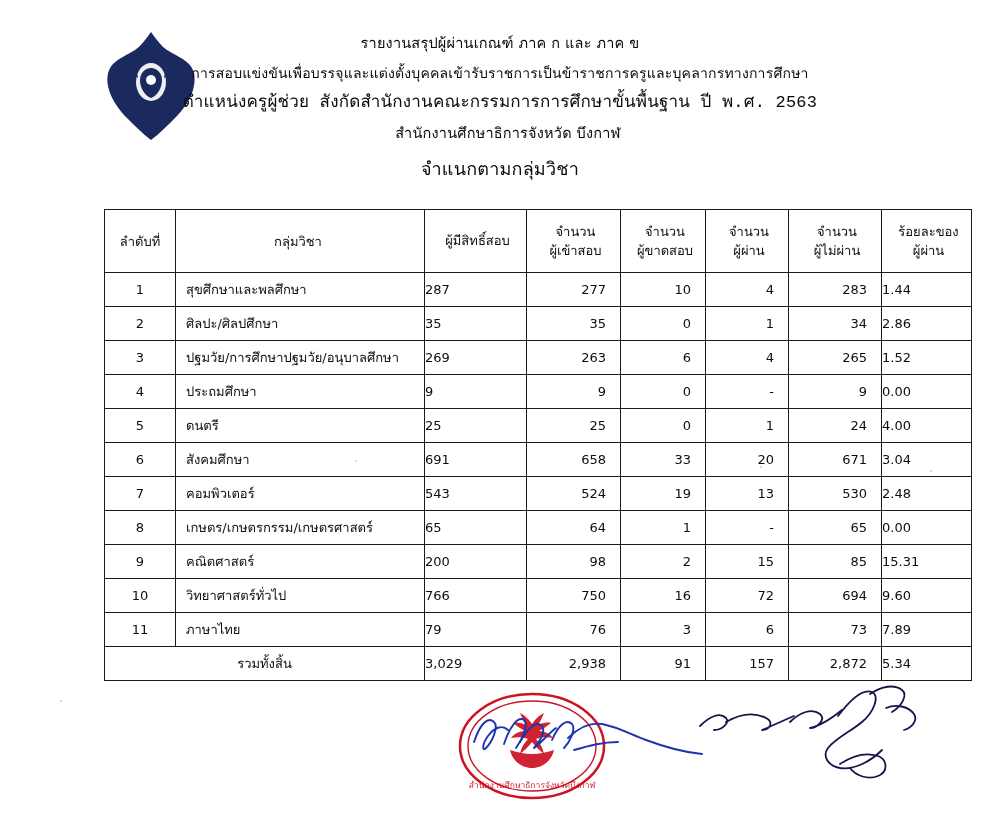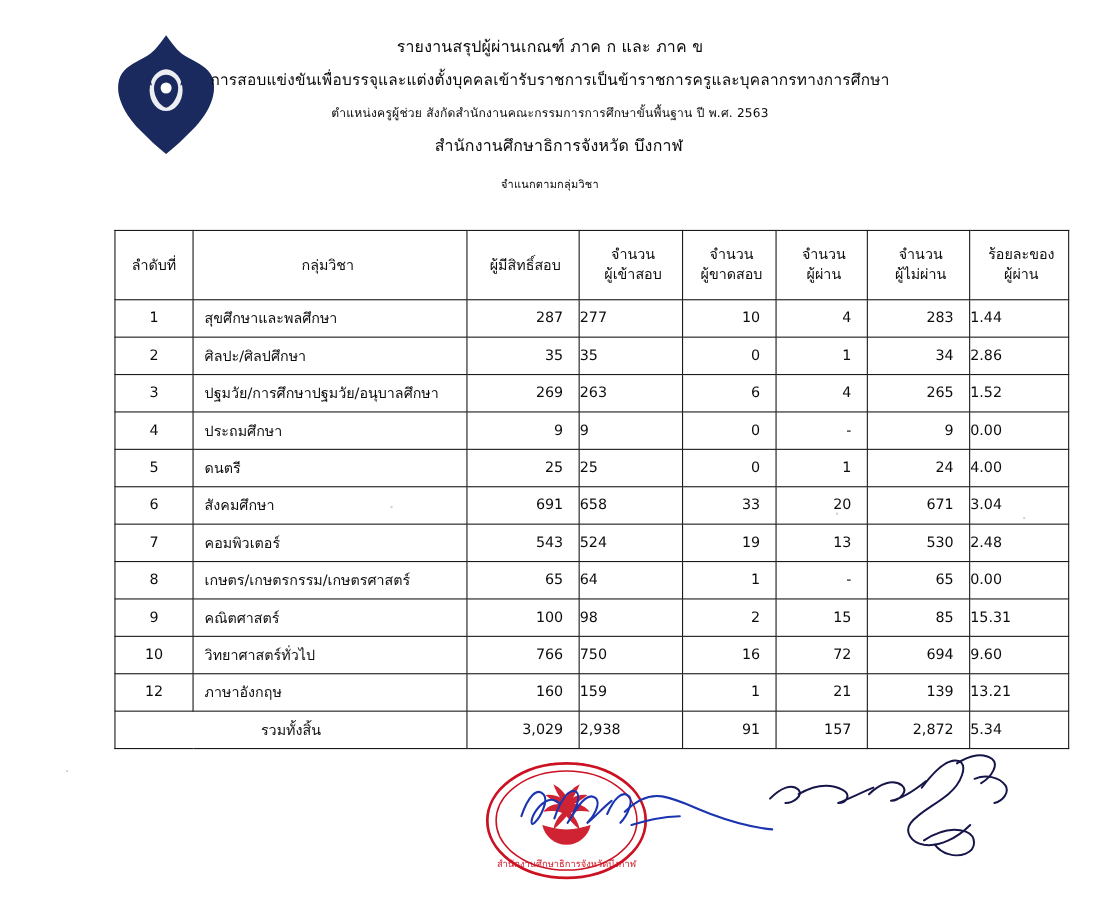--- a/index.html
+++ b/index.html
@@ -32,23 +32,23 @@
   }
   .header-line {
     font-size: 14.5px;
     line-height: 30px;
     color: #0a0a0a;
     letter-spacing: 0.2px;
     white-space: nowrap;
   }
   .header-line.l1 { font-size: 14.5px; }
   .header-line.l2 { font-size: 14px; }
-  .header-line.l3 { font-size: 11px; }
+  .header-line.l3 { font-size: 17px; font-family: Liberation Mono, monospace; }
   .header-line.l4 { font-size: 14.5px; padding-left: 16px; }
-  .header-line.l5 { font-size: 10px; margin-top: 6px; }
+  .header-line.l5 { font-size: 18px; margin-top: 6px; }
 
   
   .emblem {
     position: absolute;
     top: 30px;
     left: 105px;
     width: 92px;
     height: 112px;
   }
   .emblem svg { display: block; }
@@ -76,22 +76,22 @@
     color: #0d0d0d;
   }
   table.report thead th {
     height: 58px;
     text-align: center;
     line-height: 19px;
     padding: 2px 4px;
   }
   .c-no      { width: 62px;  text-align: center; margin-left: 36px; }
   .c-subject { width: 244px; text-align: left; padding-left: 10px !important; }
-  .c-num     { width: 97px;  text-align: right; padding-right: 14px !important; }
-  .c-num2    { width: 89px;  padding-right: 14px !important; }
+  .c-num     { width: 97px;  text-align: left; padding-right: 14px !important; }
+  .c-num2    { width: 89px;  text-align: right; padding-right: 14px !important; }
   .c-num3    { width: 80px;  text-align: right; padding-right: 14px !important; }
   .c-num4    { width: 78px;  text-align: right; padding-right: 14px !important; }
   .c-num5    { width: 88px;  text-align: right; padding-right: 14px !important; }
   .c-pct     { width: 85px;  padding-right: 14px !important; }
 
   tr.total td { font-size: 13px; }
   td.total-label {
     text-align: center;
     padding-right: 26px;
   }
@@ -101,21 +101,21 @@
   
   .sig-area {
     position: absolute;
     top: 668px;
     left: 0;
     width: 1000px;
     height: 157px;
   }
   .stamp {
     position: absolute;
-    left: 433px;
+    left: 450px;
     top: 20px;
     width: 190px;
     height: 115px;
   }
   .sig-blue {
     position: absolute;
     left: 470px;
     top: 30px;
     width: 260px;
     height: 80px;
@@ -277,46 +277,46 @@
           <td class="c-num">65</td>
           <td class="c-num2">64</td>
           <td class="c-num3">1</td>
           <td class="c-num4">-</td>
           <td class="c-num5">65</td>
           <td class="c-pct">0.00</td>
         </tr>
         <tr>
           <td class="c-no">9</td>
           <td class="c-subject">คณิตศาสตร์</td>
-          <td class="c-num">100</td>
+          <td class="c-num">200</td>
           <td class="c-num2">98</td>
           <td class="c-num3">2</td>
           <td class="c-num4">15</td>
           <td class="c-num5">85</td>
           <td class="c-pct">15.31</td>
         </tr>
         <tr>
           <td class="c-no">10</td>
           <td class="c-subject">วิทยาศาสตร์ทั่วไป</td>
           <td class="c-num">766</td>
           <td class="c-num2">750</td>
           <td class="c-num3">16</td>
           <td class="c-num4">72</td>
           <td class="c-num5">694</td>
           <td class="c-pct">9.60</td>
         </tr>
         <tr>
-          <td class="c-no">12</td>
-          <td class="c-subject">ภาษาอังกฤษ</td>
-          <td class="c-num">160</td>
-          <td class="c-num2">159</td>
-          <td class="c-num3">1</td>
-          <td class="c-num4">21</td>
-          <td class="c-num5">139</td>
-          <td class="c-pct">13.21</td>
+          <td class="c-no">11</td>
+          <td class="c-subject">ภาษาไทย</td>
+          <td class="c-num">79</td>
+          <td class="c-num2">76</td>
+          <td class="c-num3">3</td>
+          <td class="c-num4">6</td>
+          <td class="c-num5">73</td>
+          <td class="c-pct">7.89</td>
         </tr>
         <tr class="total">
           <td class="total-label" colspan="2">รวมทั้งสิ้น</td>
           <td class="c-num">3,029</td>
           <td class="c-num2">2,938</td>
           <td class="c-num3">91</td>
           <td class="c-num4">157</td>
           <td class="c-num5">2,872</td>
           <td class="c-pct">5.34</td>
         </tr>

